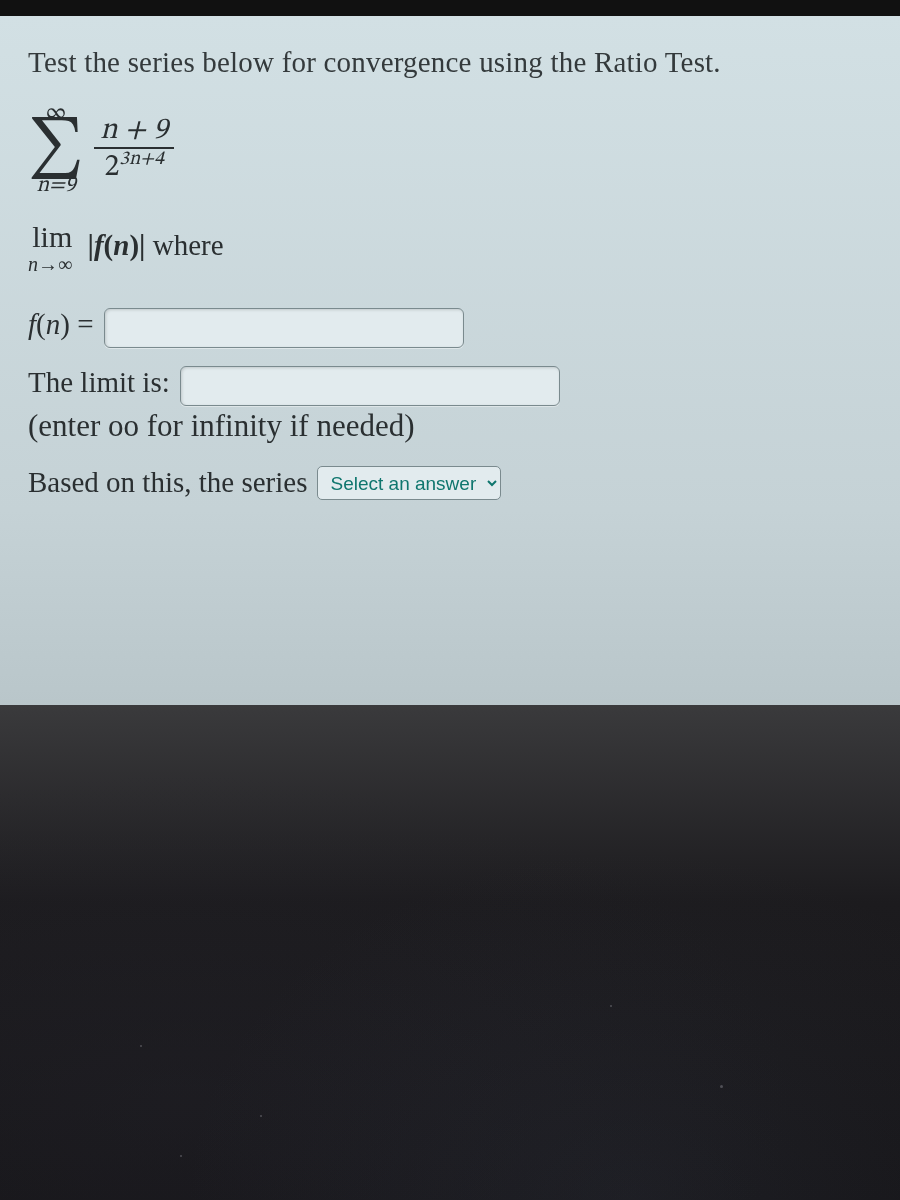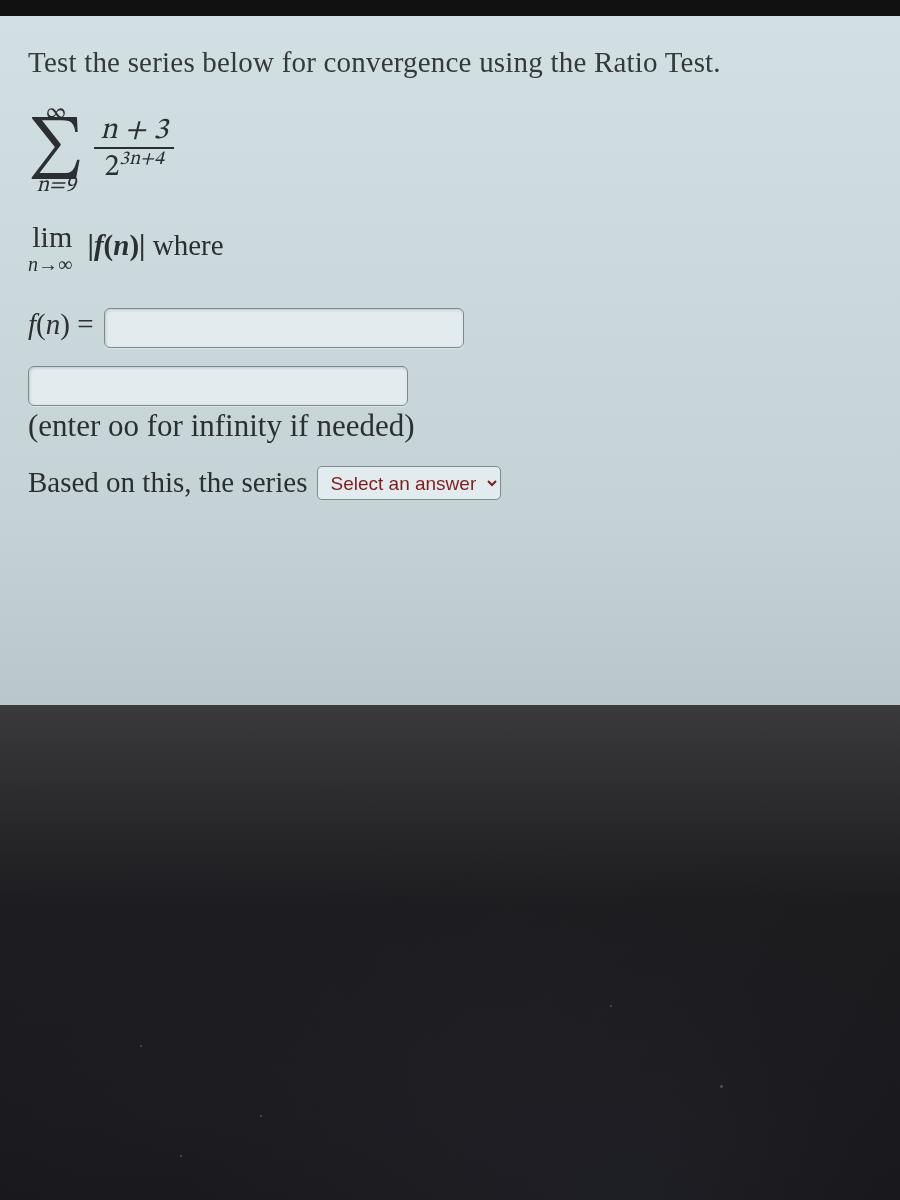--- a/index.html
+++ b/index.html
@@ -79,42 +79,42 @@
     background:#e2ebee;
     box-shadow:inset 1px 1px 3px rgba(0,0,0,0.15), 0 1px 0 rgba(255,255,255,0.4);
     padding:0 10px;box-sizing:border-box;
   }
   .w360{width:360px;} .w380{width:380px;}
   .hint{font-size:31px;margin-top:-4px;margin-bottom:22px;}
   select.sel{
     font-size:19px;height:34px;
     border:1px solid #7a8a8e;border-radius:5px;
     background:#e2ebee;
-    font-family:Arial,sans-serif;color:#7f1d1d;
+    font-family:Arial,sans-serif;color:#0f766e;
     padding:2px 8px;
   }
   
   .speck{position:absolute;width:2px;height:2px;background:rgba(200,200,210,0.3);border-radius:50%;}
 </style>
 </head>
 <body>
 
 <div class="screen">
   <div class="panel">
 
     <div class="instr">Test the series below for convergence using the Ratio Test.</div>
 
     <div class="series">
       <span class="sigma-wrap">
         <span>∞</span>
         <span class="sigma">∑</span>
         <span style="font-style:italic;">n=9</span>
       </span>
       <span class="frac">
-        <span class="num" style="font-style:italic;">n + 3</span>
+        <span class="num" style="font-style:italic;">n + 9</span>
         <span class="bar"></span>
         <span class="den">
           <span>2</span><span class="sup" style="font-style:italic;">3n+4</span>
         </span>
       </span>
     </div>
 
     <div class="explain">
       <span class="limit">
         <span class="lim">lim</span>
@@ -129,20 +129,21 @@
     </div>
 
     <div class="row">
       <span class="lbl" style="font-family:'Cambria Math',Georgia,serif;">
         <span class="mi">f</span><span>(</span><span class="mi">n</span><span>)</span><span> = </span>
       </span>
       <input class="textin w360" type="text" placeholder="" style="">
     </div>
 
     <div class="row" style="margin-bottom:6px;">
+      <span class="lbl">The limit is:</span>
       <input class="textin w380" type="text" placeholder="" style="">
     </div>
     <div class="hint">(enter oo for infinity if needed)</div>
 
     <div class="row">
       <span class="lbl">Based on this, the series</span>
       <select class="sel">
         <option>Select an answer</option>
       </select>
     </div>

